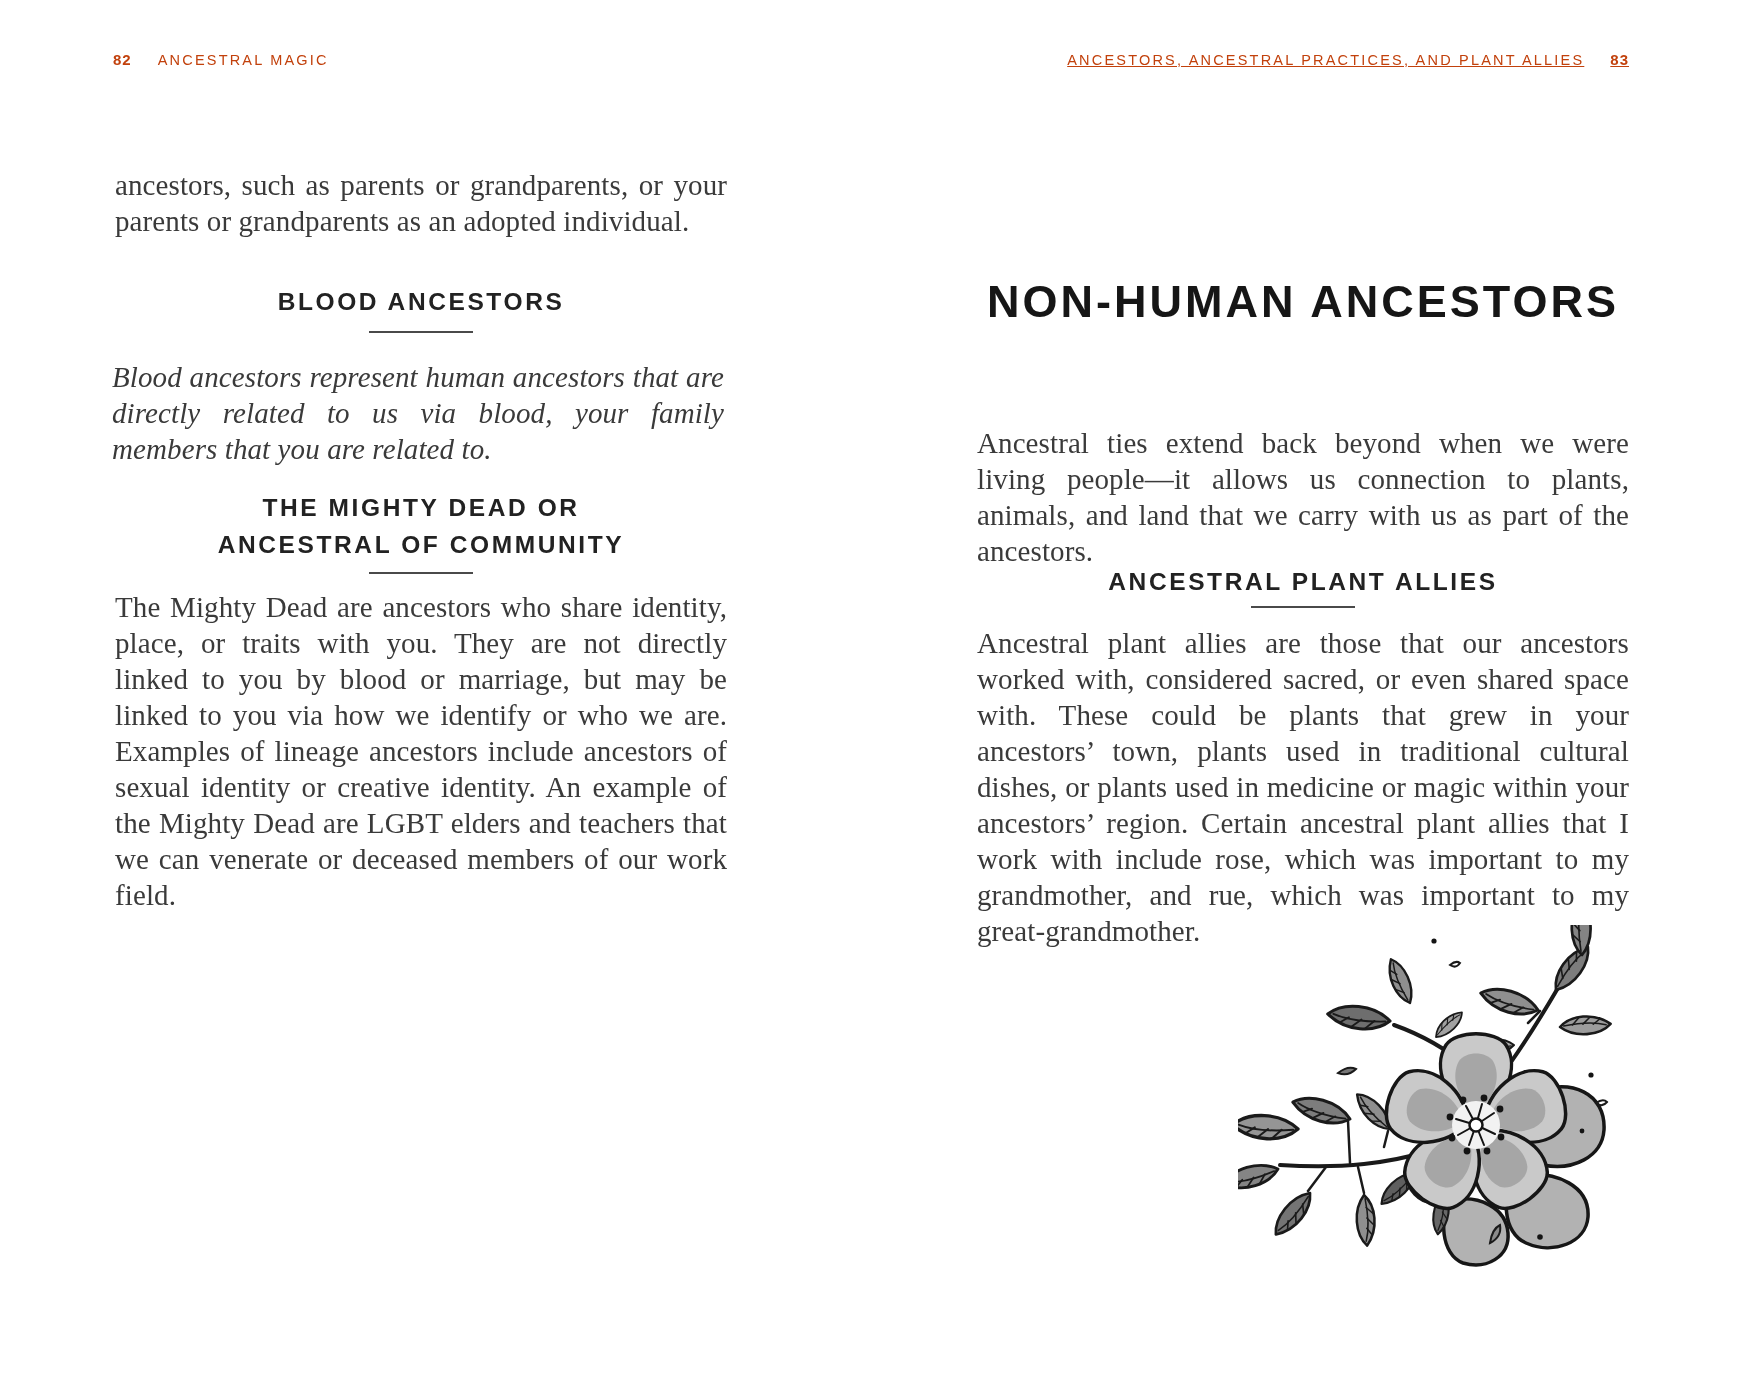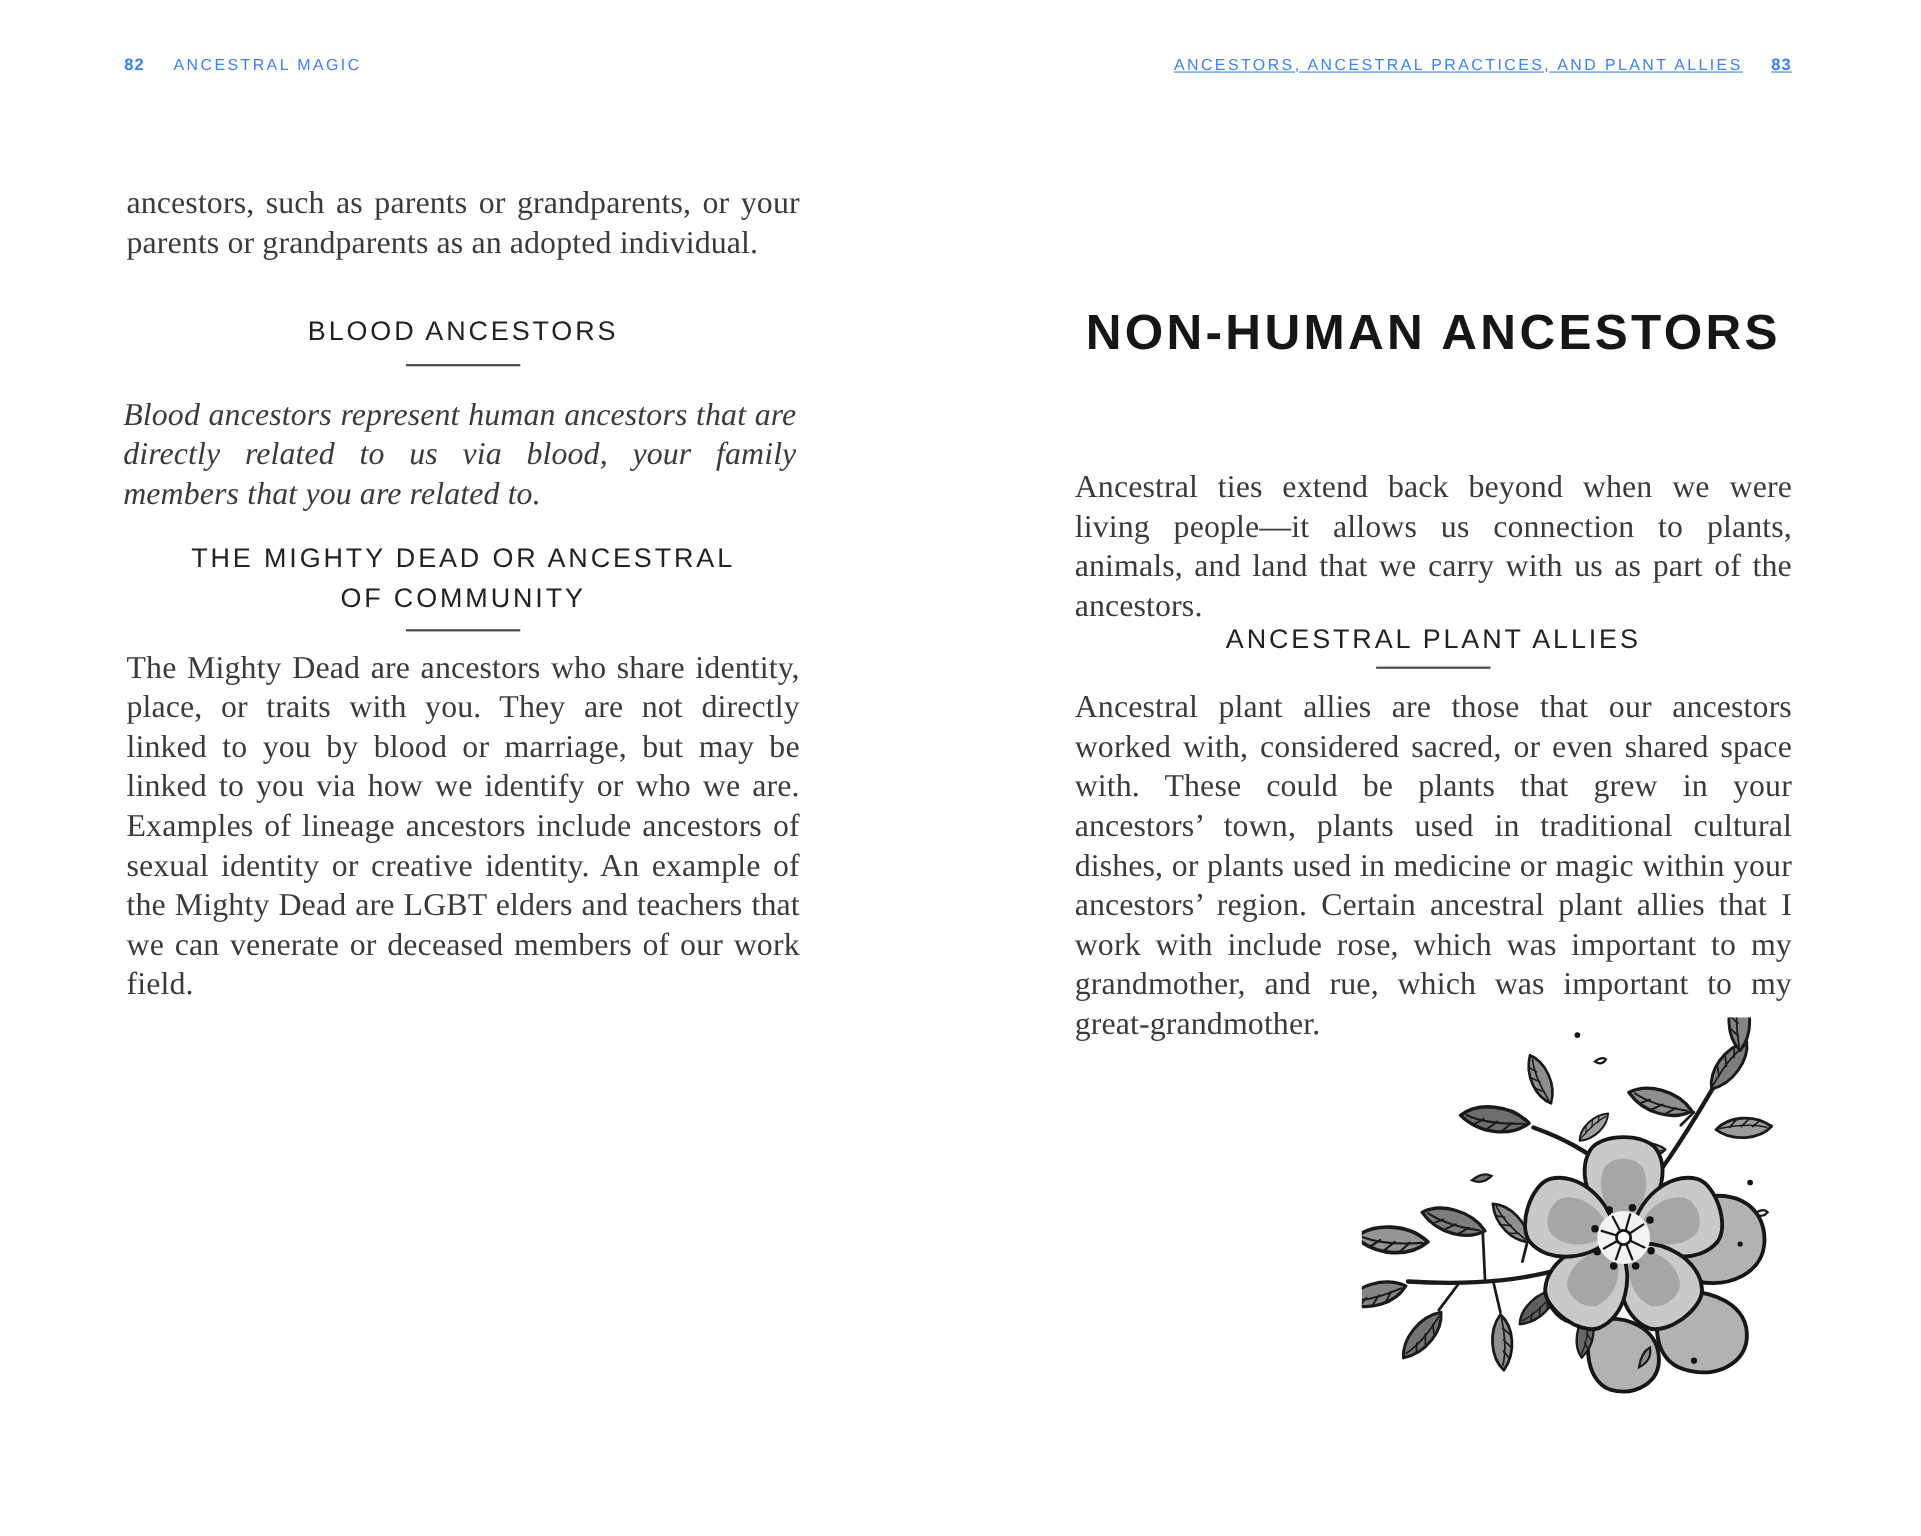--- a/index.html
+++ b/index.html
@@ -3,31 +3,31 @@
 <meta charset="utf-8">
 <style>
   html,body{margin:0;padding:0;}
   body{
     width:1746px;height:1396px;position:relative;background:#ffffff;
     font-family:"Liberation Serif", serif;overflow:hidden;
   }
   .abs{position:absolute;}
   .running{
     font-family:"Liberation Sans", sans-serif;
-    font-size:14.5px;letter-spacing:2.2px;color:#3b82f6;white-space:nowrap;
+    font-size:14.5px;letter-spacing:2.2px;color:#c2410c;white-space:nowrap;
   }
   .pagenum{font-weight:700;letter-spacing:1px;font-size:15px;}
   .lp-head .pagenum{margin-right:26px;}
   .rp-head .pagenum{margin-left:26px;}
   .bodytext{
     font-size:29px;line-height:36px;color:#3a3a3a;
     text-align:justify;letter-spacing:0.1px;
   }
   .heading{
-    font-family:"Liberation Sans", sans-serif;font-weight:400;
+    font-family:"Liberation Sans", sans-serif;font-weight:700;
     font-size:24.5px;letter-spacing:2.6px;color:#222222;
     text-align:center;line-height:37px;
   }
   .heading .wrapbox{display:inline-block;max-width:500px;}
   .rulewrap{text-align:center;}
   .rule{display:inline-block;width:104px;height:0;border-top:2px solid #4a4a4a;vertical-align:top;}
   .chapter-title{
     font-family:"Liberation Sans", sans-serif;font-weight:600;
     font-size:45px;letter-spacing:3px;color:#161616;text-align:center;white-space:nowrap;
   }

